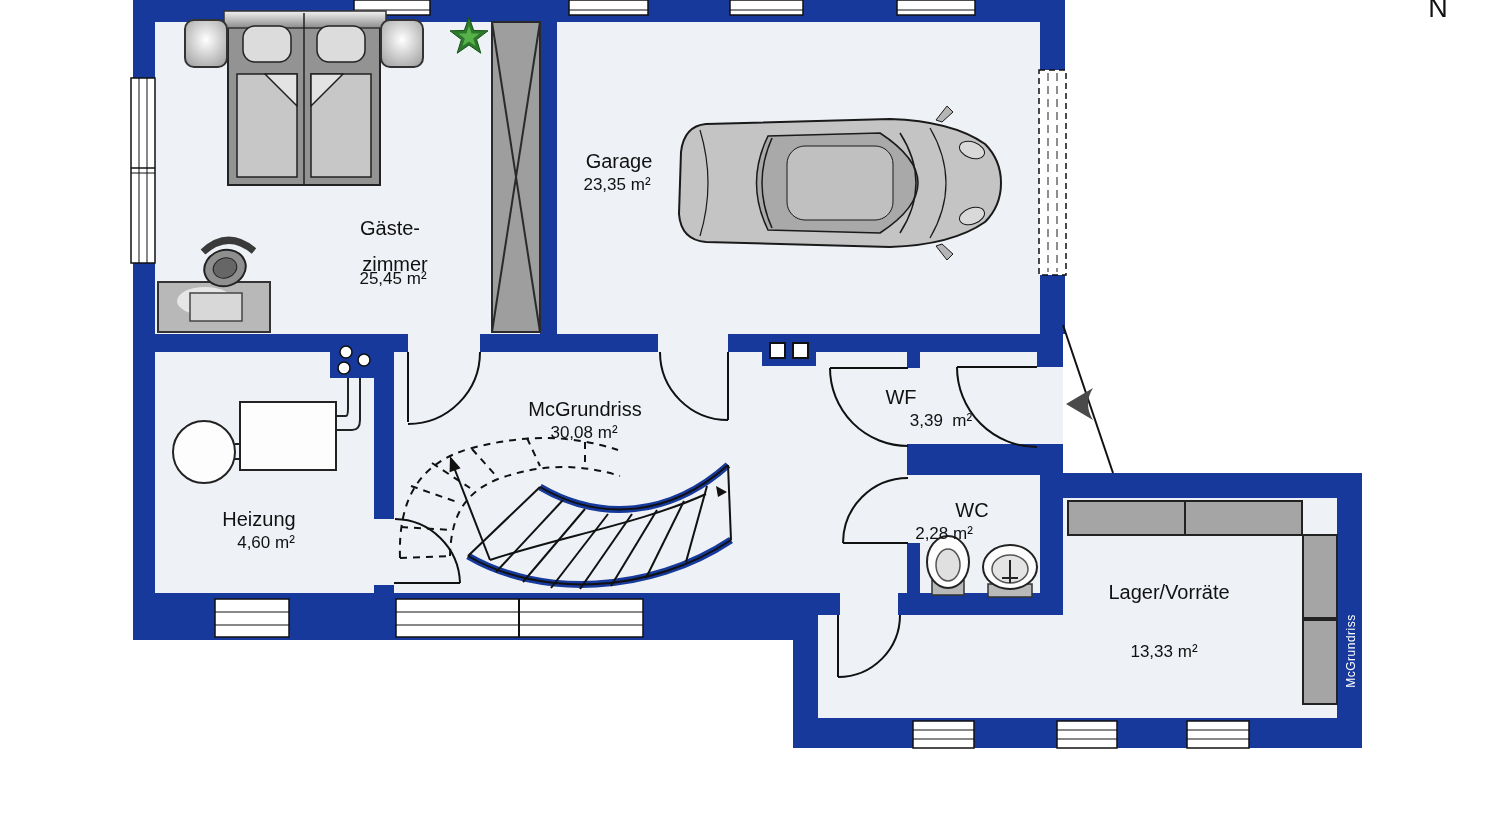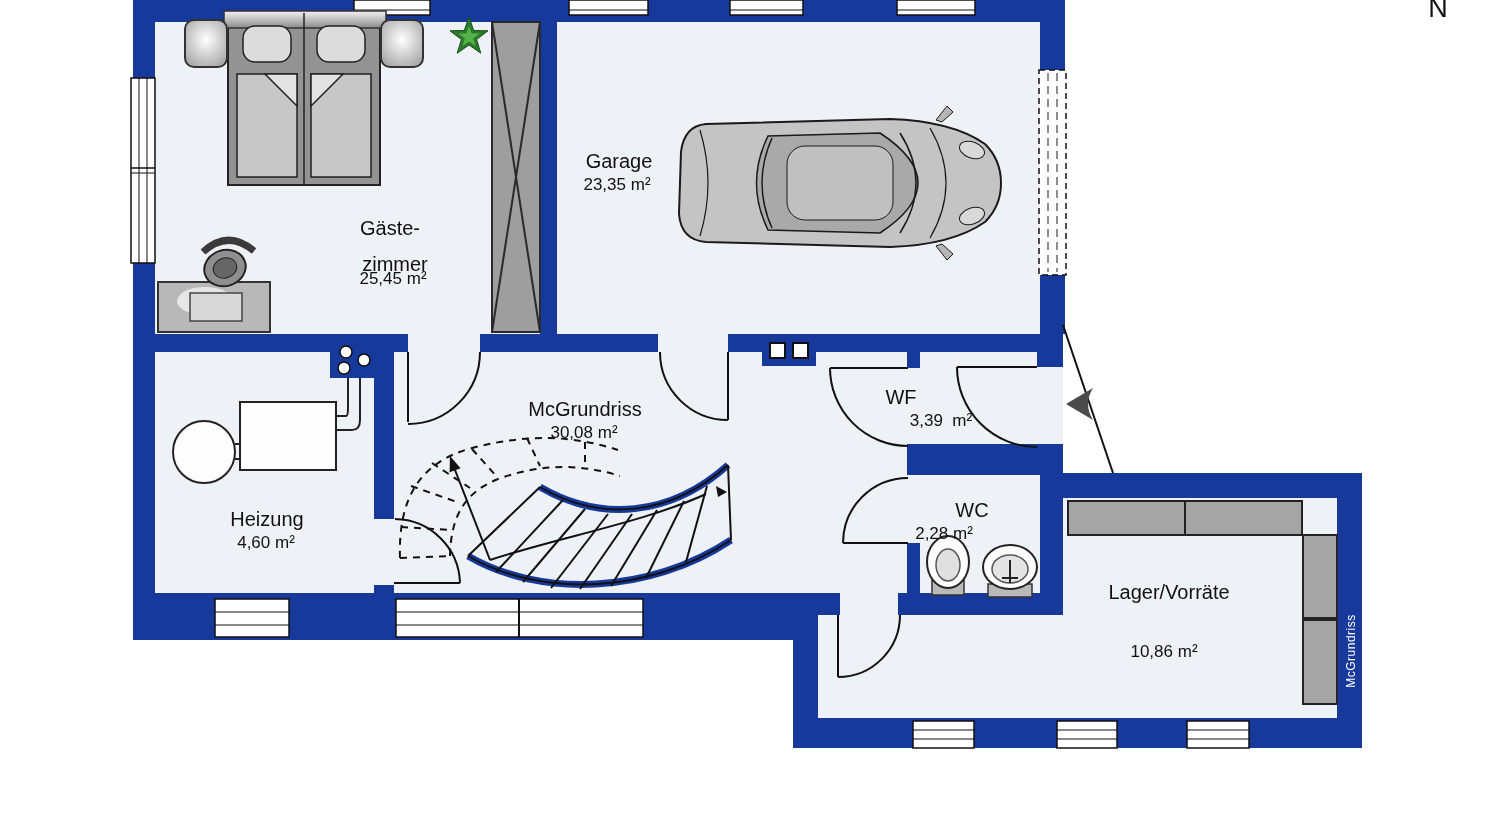--- a/index.html
+++ b/index.html
@@ -299,29 +299,29 @@
 <div class="lbl room-name" style="left:390px;top:228px">Gäste-</div>
 <div class="lbl room-name" style="left:395px;top:264px">zimmer</div>
 <div class="lbl room-area" style="left:393px;top:278px">25,45 m²</div>
 
 <div class="lbl room-name" style="left:619px;top:161px">Garage</div>
 <div class="lbl room-area" style="left:617px;top:184px">23,35 m²</div>
 
 <div class="lbl room-name" style="left:585px;top:409px">McGrundriss</div>
 <div class="lbl room-area" style="left:584px;top:432px">30,08 m²</div>
 
-<div class="lbl room-name" style="left:267px;top:519px">Heizung</div>
+<div class="lbl room-name" style="left:259px;top:519px">Heizung</div>
 <div class="lbl room-area" style="left:266px;top:542px">4,60 m²</div>
 
 <div class="lbl room-name" style="left:901px;top:397px">WF</div>
 <div class="lbl room-area" style="left:941px;top:420px">3,39  m²</div>
 
 <div class="lbl room-name" style="left:972px;top:510px">WC</div>
 <div class="lbl room-area" style="left:944px;top:533px">2,28 m²</div>
 
 <div class="lbl room-name" style="left:1169px;top:592px">Lager/Vorräte</div>
-<div class="lbl room-area" style="left:1164px;top:651px">10,86 m²</div>
+<div class="lbl room-area" style="left:1164px;top:651px">13,33 m²</div>
 
 <div class="lbl north" style="left:1438px;top:8px">N</div>
 
 <div class="lbl watermark" style="left:1351px;top:651px">McGrundriss</div>
 
 </div>
 
 </body></html>

